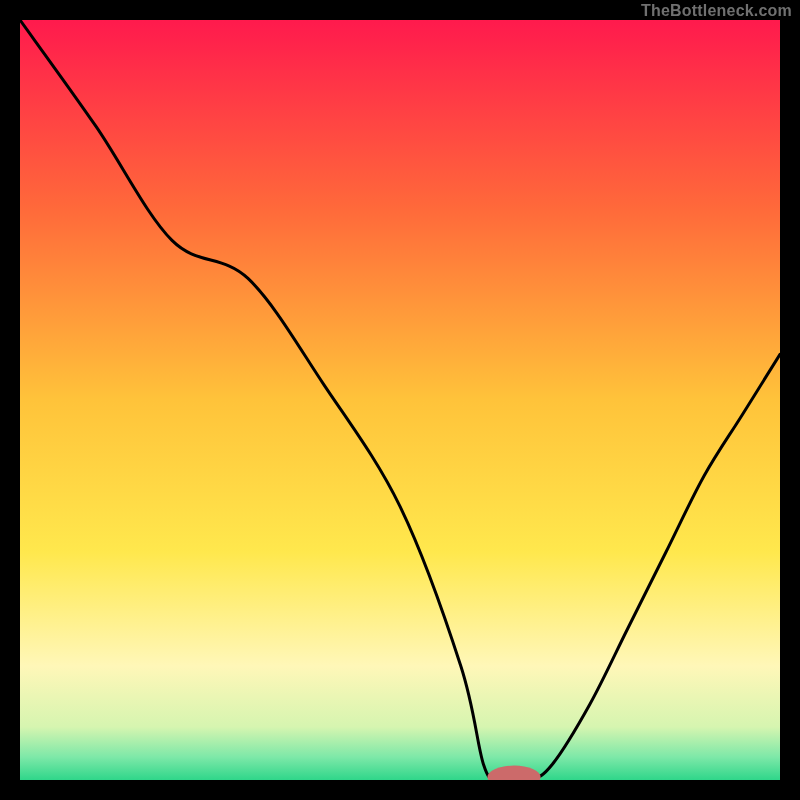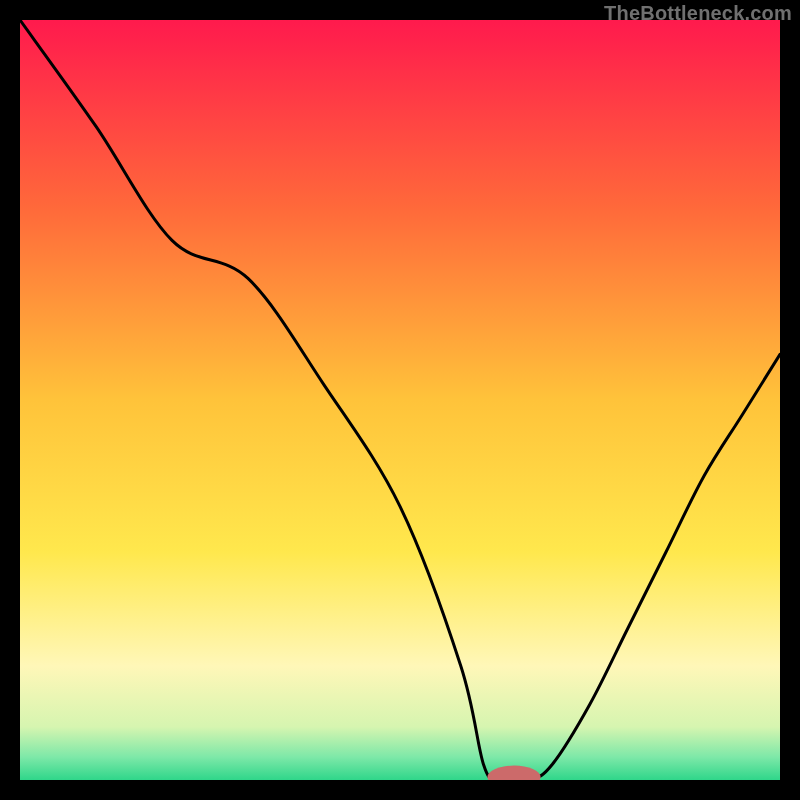--- a/index.html
+++ b/index.html
@@ -15,21 +15,21 @@
     position: relative;
     width: 800px;
     height: 800px;
     background: #000000;
   }
   .watermark {
     position: absolute;
     top: 2px;
     right: 8px;
     color: #707070;
-    font-size: 20px;
+    font-size: 16px;
     font-weight: 600;
     letter-spacing: 0.2px;
     z-index: 50;
   }
   .plot-wrap {
     position: absolute;
     left: 20px;
     right: 20px;
     top: 20px;
     bottom: 20px;

